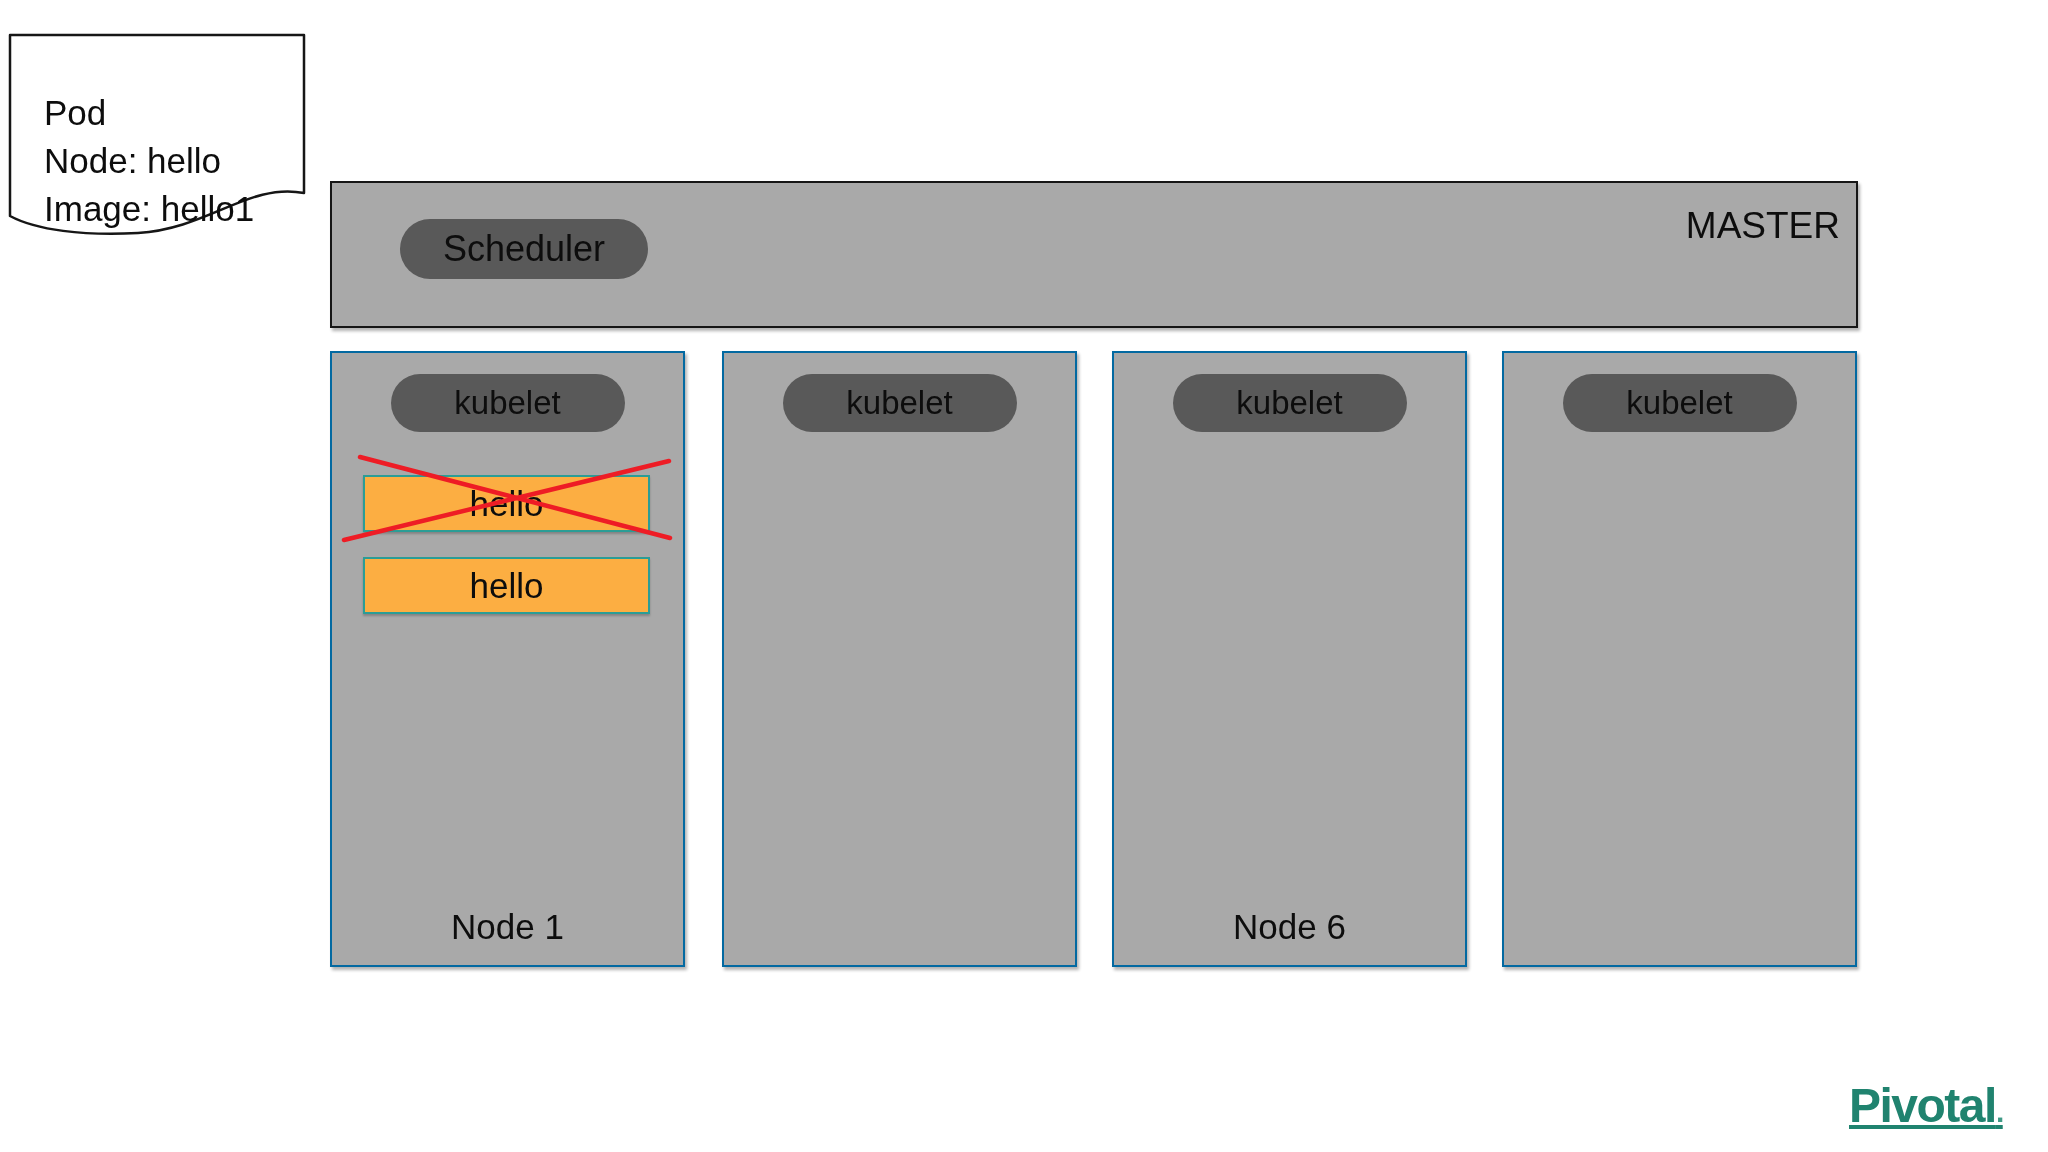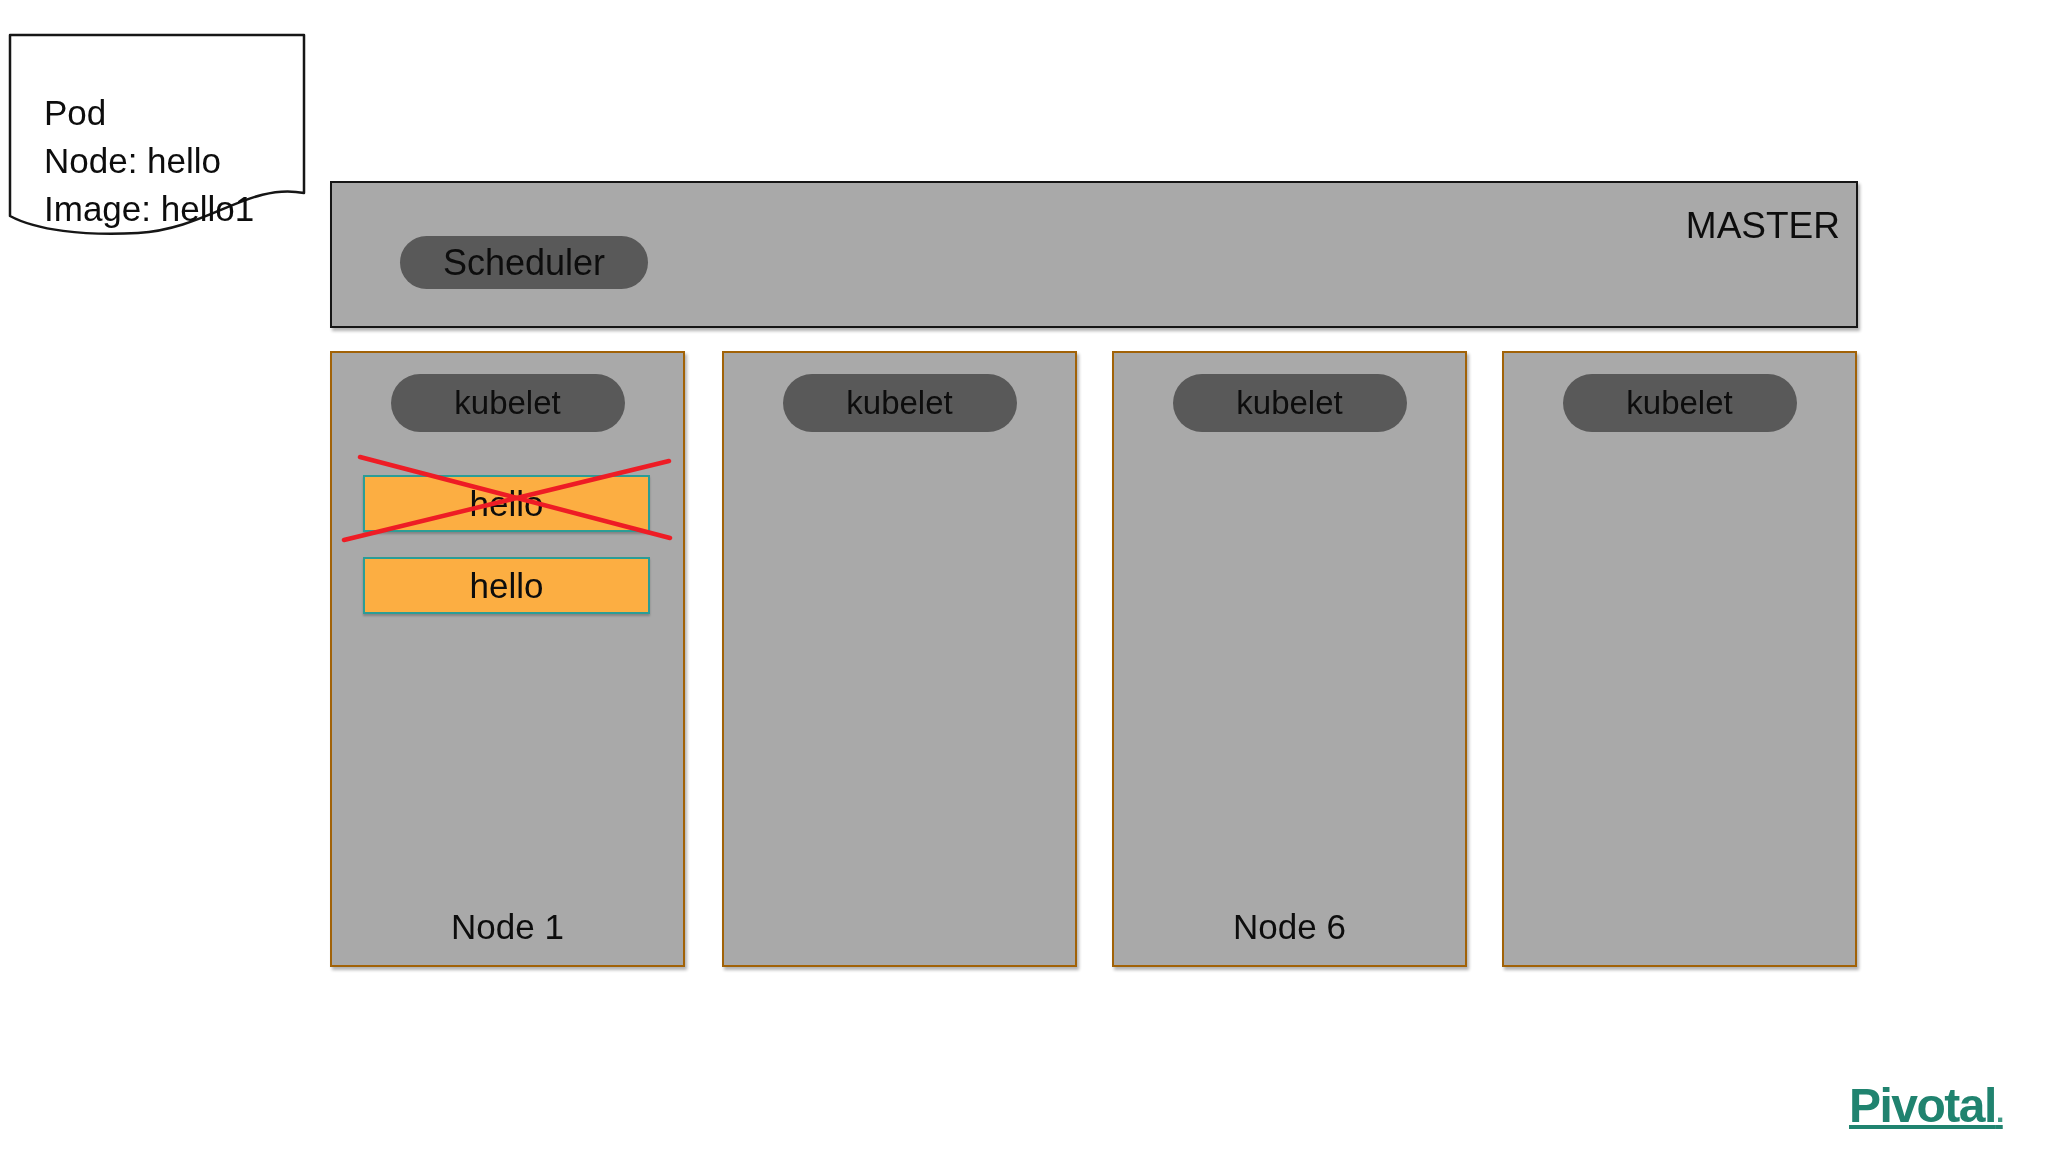--- a/index.html
+++ b/index.html
@@ -31,29 +31,29 @@
   .master-title {
     position: absolute; left: 0; right: 16px; top: 22px;
     text-align: right; font-size: 37px;
   }
   .pill {
     background: #595959; color: #0d0d0d;
     display: flex; align-items: center; justify-content: center;
     box-sizing: border-box;
   }
   .scheduler-pill {
-    position: absolute; left: 68px; top: 53px;
-    width: 248px; height: 53px; border-radius: 35px;
+    position: absolute; left: 68px; top: 36px;
+    width: 248px; height: 60px; border-radius: 35px;
     font-size: 36px;
   }
 
   
   .node {
     position: absolute; top: 351px; width: 355px; height: 616px;
-    background: #a9a9a9; border: 2px solid #a16207;
+    background: #a9a9a9; border: 2px solid #0369a1;
     box-shadow: 2px 3px 3px rgba(0,0,0,0.30);
     box-sizing: border-box;
   }
   .node-1 { left: 330px; }
   .node-2 { left: 722px; }
   .node-3 { left: 1112px; }
   .node-4 { left: 1502px; }
   .kubelet-pill {
     position: absolute; left: 50%; transform: translateX(-50%);
     top: 21px; width: 234px; height: 58px; border-radius: 29px;

